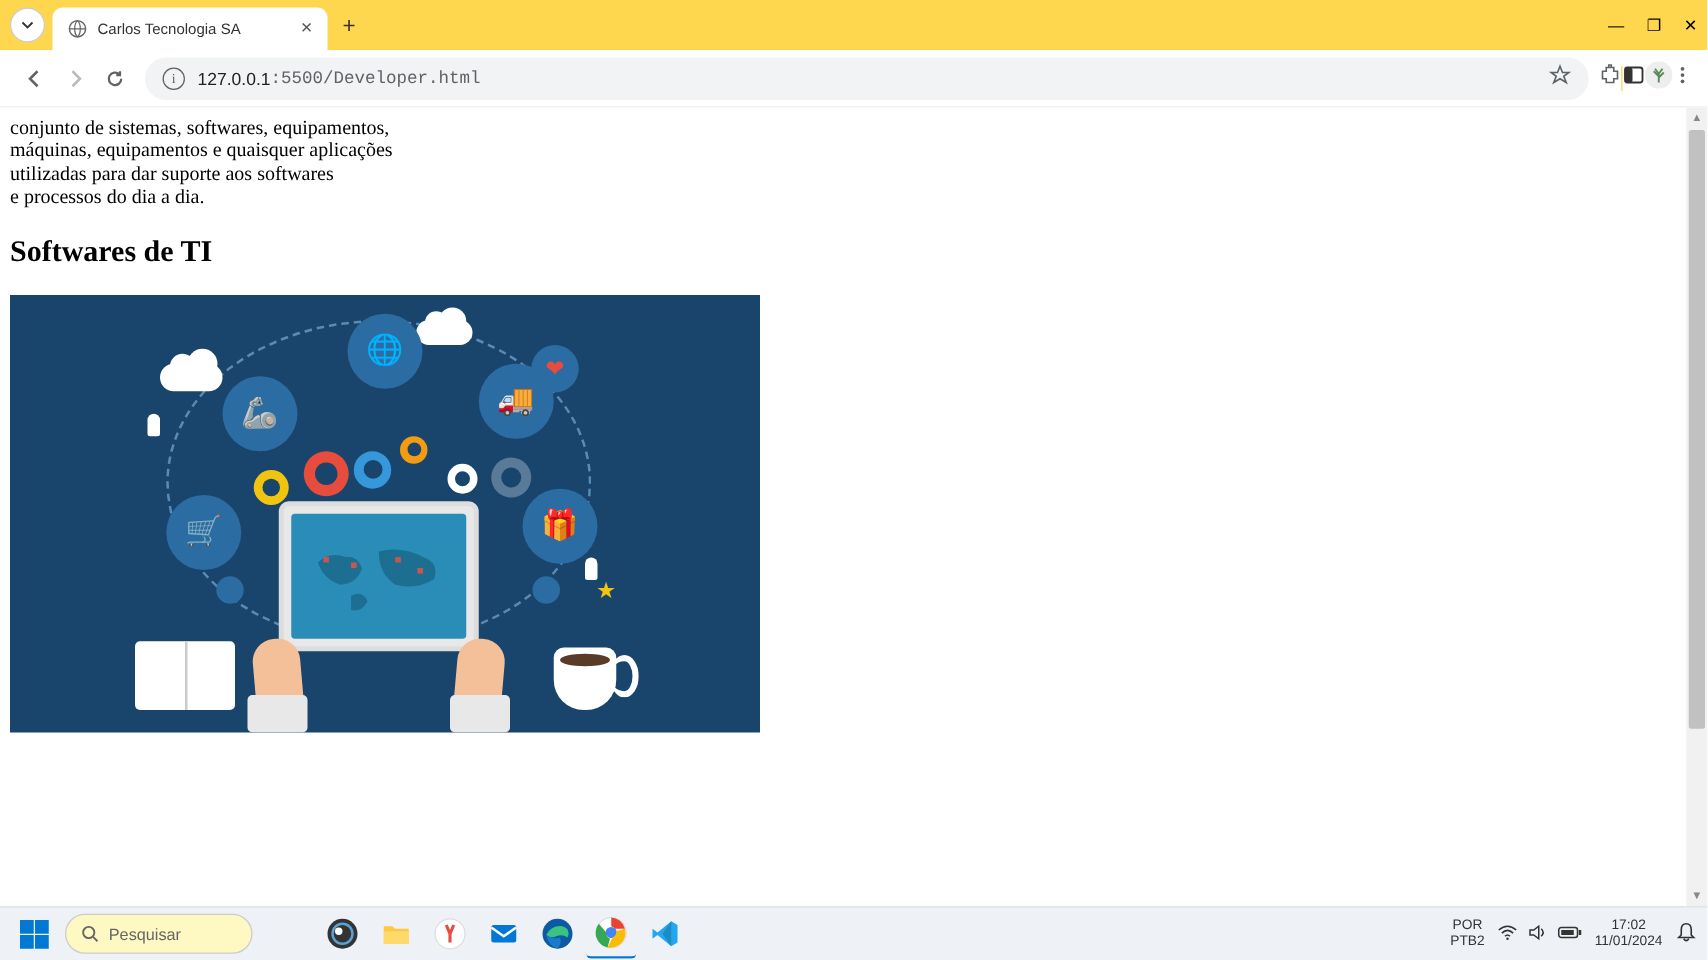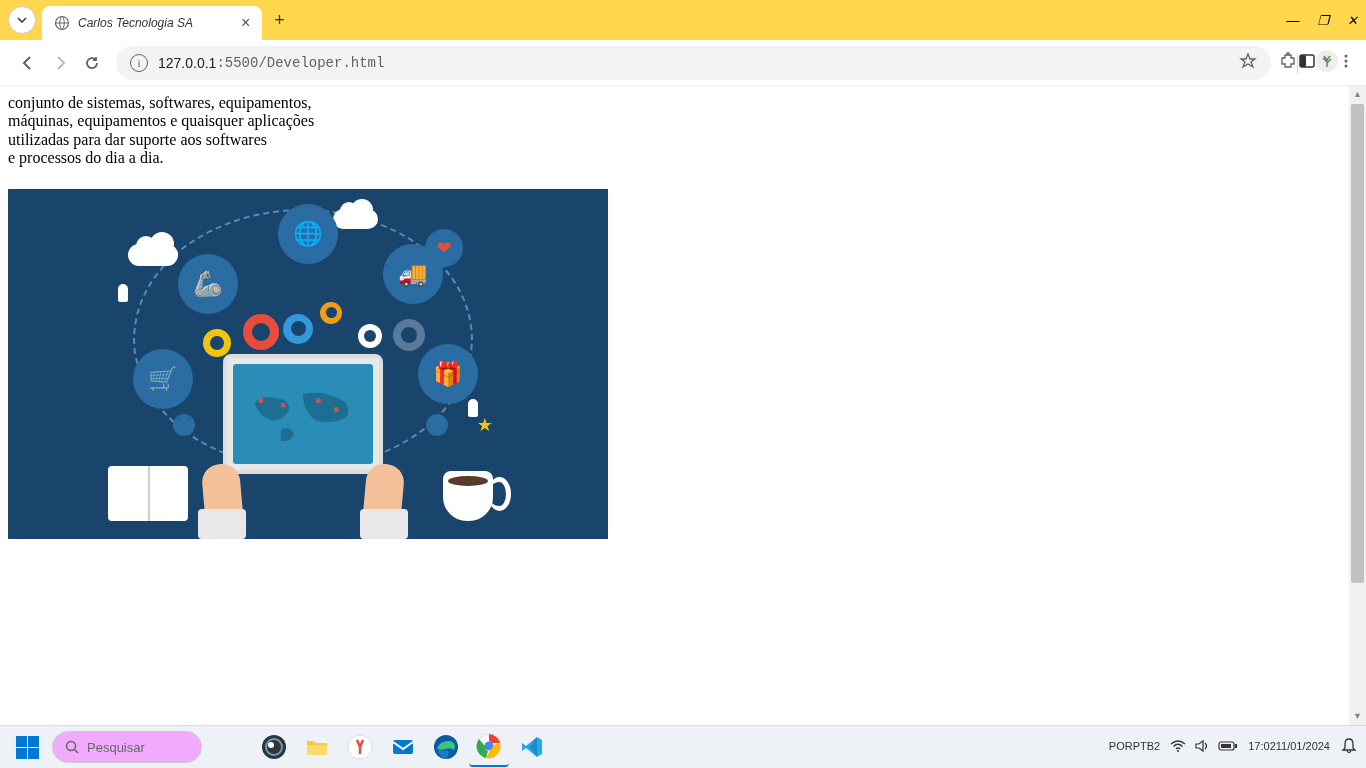--- a/index.html
+++ b/index.html
@@ -1,19 +1,19 @@
 <!DOCTYPE html>
 <html><head>
 <meta charset="utf-8">
 <style>
 * { margin: 0; padding: 0; box-sizing: border-box; }
 body { font-family: Arial, sans-serif; width: 1366px; height: 768px; overflow: hidden; background: #fff; position: relative; }
 
 
-.browser-top { height: 40px; background: #ffd74f; display: flex; align-items: center; padding: 1px 8px; font-style: italic; }
+.browser-top { height: 40px; background: #ffd74f; display: flex; align-items: center; padding: 1px 8px; }
 .tab-dropdown { width: 28px; height: 28px; background: #fff; border-radius: 14px; display: flex; align-items: center; justify-content: center; margin-right: 6px; cursor: pointer; border: 1px solid #ccc; }
 .tab { height: 34px; background: #fff; border-radius: 8px 8px 0 0; display: flex; align-items: center; padding: 0 12px; min-width: 220px; margin-top: 6px; cursor: pointer; }
 .tab-favicon { width: 16px; height: 16px; margin-right: 8px; }
 .tab-title { font-size: 12px; color: #333; flex: 1; }
 .tab-close { font-size: 16px; color: #555; cursor: pointer; margin-left: 8px; }
 .new-tab { font-size: 18px; color: #333; margin-left: 12px; cursor: pointer; }
 .window-controls { margin-left: auto; display: flex; gap: 18px; }
 .window-controls span { font-size: 13px; cursor: pointer; font-family: 'Segoe UI', sans-serif; }
 
 .address-row { height: 46px; background: #fff; display: flex; align-items: center; padding: 0 12px; border-bottom: 1px solid #eee; }
@@ -85,26 +85,26 @@
 .v-scroll-thumb { position: absolute; left: 2px; right: 2px; top: 18px; background: #c1c1c1; height: 75%; border-radius: 2px; }
 .v-scroll-arrow { position: absolute; left: 0; right: 0; height: 17px; text-align: center; font-size: 9px; color: #888; line-height: 17px; }
 .v-scroll-arrow.up { top: 0; }
 .v-scroll-arrow.down { bottom: 0; }
 
 
 .taskbar { position: absolute; bottom: 0; left: 0; right: 0; height: 43px; background: #eef2f6; display: flex; align-items: center; padding: 0 8px; border-top: 1px solid #ddd; }
 .start-btn { width: 38px; height: 38px; display: flex; align-items: center; justify-content: center; cursor: pointer; }
 .win-logo { display: grid; grid-template-columns: 11px 11px; grid-template-rows: 11px 11px; gap: 1px; }
 .win-logo div { background: #0078d4; }
-.search-box { height: 32px; background: #f0abfc; border: 1px solid #ccc; border-radius: 16px; display: flex; align-items: center; padding: 0 12px; margin-left: 6px; min-width: 150px; cursor: text; }
+.search-box { height: 32px; background: #fef9c3; border: 1px solid #ccc; border-radius: 16px; display: flex; align-items: center; padding: 0 12px; margin-left: 6px; min-width: 150px; cursor: text; }
 .search-box span { font-size: 13px; color: #666; margin-left: 8px; }
 .task-icons { display: flex; gap: 3px; margin-left: 52px; }
 .task-icon { width: 40px; height: 40px; display: flex; align-items: center; justify-content: center; cursor: pointer; border-radius: 4px; }
 .tray { margin-left: auto; display: flex; align-items: center; gap: 10px; font-size: 11px; color: #333; }
-.tray-group { display: flex; align-items: center; line-height: 1.2; cursor: pointer; }
+.tray-group { display: flex; flex-direction: column; align-items: center; line-height: 1.2; cursor: pointer; }
 .tray-icons { display: flex; gap: 8px; align-items: center; }
 </style>
 </head>
 <body>
 
 <div class="browser-top">
   <div class="tab-dropdown">
     <svg width="12" height="12" viewBox="0 0 12 12">
         <path d="M2 4 L6 8 L10 4" stroke="#333" stroke-width="1.5" fill="none"></path>
       </svg>
@@ -182,20 +182,21 @@
   </span>
 </div>
 
 <div class="page-content">
   <p class="intro-text">
     <span>conjunto de sistemas, softwares, equipamentos,</span><br>
     <span>máquinas, equipamentos e quaisquer aplicações</span><br>
     <span>utilizadas para dar suporte aos softwares</span><br>
     <span>e processos do dia a dia.</span>
   </p>
+  <h2>Softwares de TI</h2>
   <div class="tech-img">
     <div class="orbit"></div>
     <div class="cloud cloud1"></div>
     <div class="cloud cloud2"></div>
     <div class="node big" style="left:270px;top:15px;">
         <span class="node-icon">🌐</span>
       </div>
     <div class="node big" style="left:170px;top:65px;">
         <span class="node-icon">🦾</span>
       </div>

